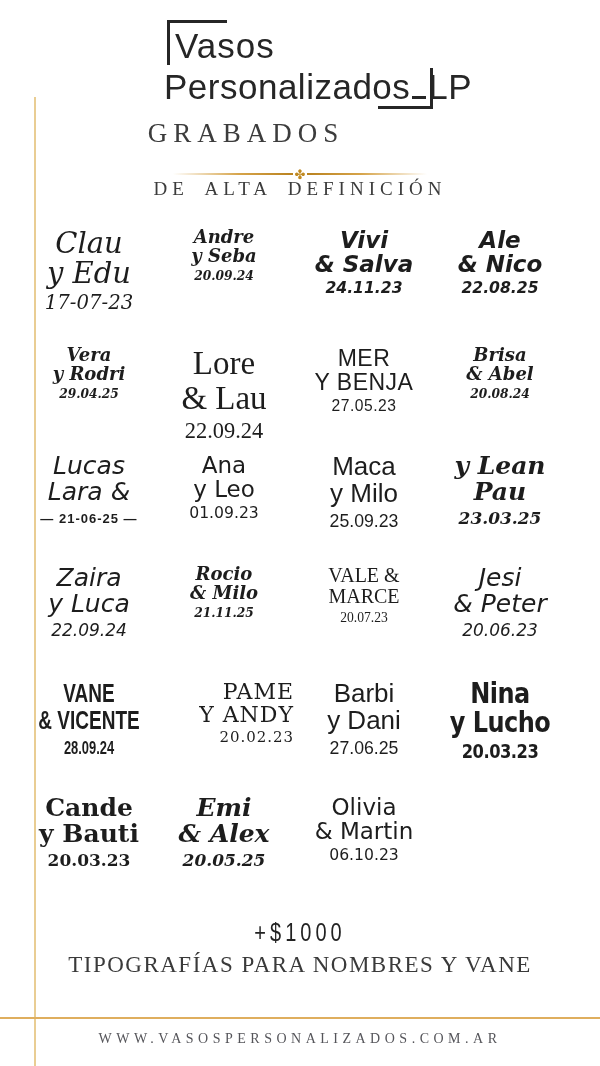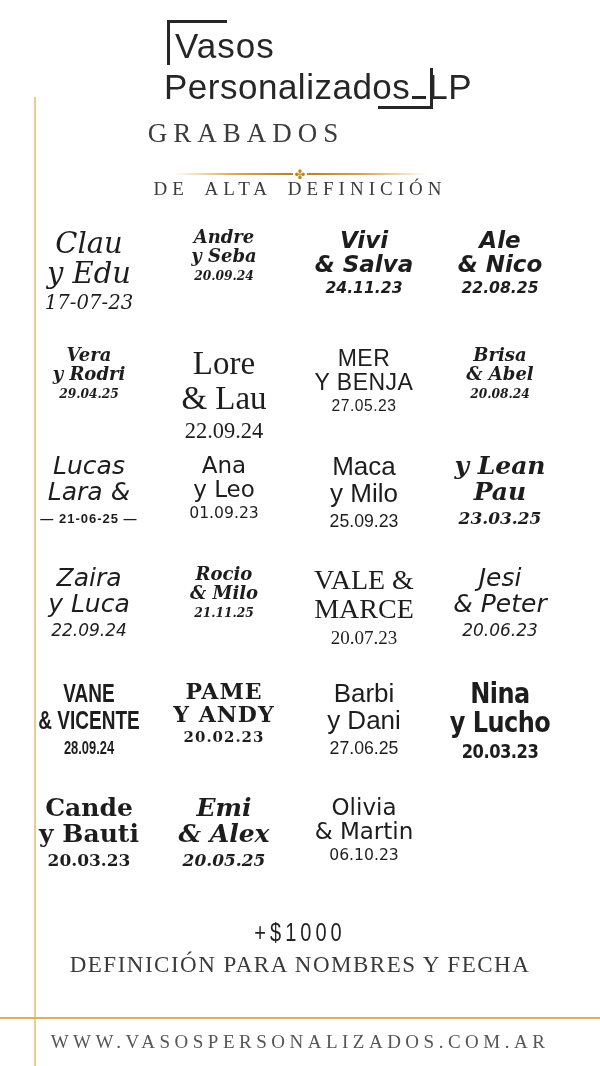--- a/index.html
+++ b/index.html
@@ -38,43 +38,43 @@
 
   
   .s-edwardian{font-family:"DejaVu Serif",serif;font-style:italic;font-size:29px;}
   .s-boldscript{font-family:"DejaVu Serif",serif;font-style:italic;font-weight:bold;font-size:18px;}
   .s-brush{font-family:"DejaVu Sans",sans-serif;font-style:italic;font-weight:bold;font-size:23px;}
   .s-lightserif{font-family:"Liberation Serif",serif;font-size:33px;}
   .s-capsans{font-family:"Liberation Sans",sans-serif;font-size:23px;letter-spacing:0.5px;}
   .s-signature{font-family:"DejaVu Sans",sans-serif;font-style:italic;font-size:25px;}
   .s-print{font-family:"DejaVu Sans",sans-serif;font-size:23px;}
   .s-geosans{font-family:"Liberation Sans",sans-serif;font-size:26px;}
-  .s-displaycaps{font-family:"Liberation Serif",serif;font-size:28px;}
+  .s-displaycaps{font-family:"Liberation Serif",serif;font-size:20px;}
   .s-tallcaps{font-family:"Liberation Sans",sans-serif;font-weight:bold;font-size:19px;
               transform:scaleY(1.35);transform-origin:top center;}
-  .s-slab{font-family:"DejaVu Serif",serif;font-weight:bold;font-size:22px;letter-spacing:1px;}
+  .s-slab{font-family:"DejaVu Serif",serif;font-weight:normal;font-size:22px;letter-spacing:1px;text-align:right;}
   .s-black{font-family:"DejaVu Sans",sans-serif;font-weight:bold;font-size:24px;letter-spacing:-0.5px;
            transform:scaleY(1.15);transform-origin:top center;}
   .s-boldserif{font-family:"DejaVu Serif",serif;font-weight:bold;font-size:25px;}
   .s-bolditalserif{font-family:"DejaVu Serif",serif;font-weight:bold;font-style:italic;font-size:25px;}
   .c-lara .dt{font-family:"Liberation Sans",sans-serif;font-style:normal;font-weight:bold;
               font-size:13px;letter-spacing:1px;margin-top:6px;}
 
   
   .price{position:absolute;left:0;top:918px;width:600px;text-align:center;
          font-family:"Liberation Sans",sans-serif;font-size:20px;letter-spacing:4px;color:#222;
          transform:scaleY(1.25);transform-origin:top center;}
   .caption{position:absolute;left:0;top:952px;width:600px;text-align:center;
            font-family:"Liberation Serif",serif;font-size:23px;letter-spacing:1.5px;color:#3a3a3a;}
 
   
   .gold-vline{position:absolute;left:34px;top:97px;bottom:0;width:2px;background:#e9cd93;}
   .gold-hline{position:absolute;left:0;top:1017px;width:600px;height:2px;background:#dfae5e;}
   .website{position:absolute;left:0;top:1031px;width:600px;text-align:center;
-           font-family:"Liberation Serif",serif;font-size:19px;letter-spacing:4.5px;color:#55555a;}
+           font-family:"Liberation Serif",serif;font-size:14px;letter-spacing:4.5px;color:#55555a;}
 </style>
 </head>
 <body>
 
 <div class="page">
 
   <div class="gold-vline"></div>
   <div class="gold-hline"></div>
 
   <div class="bracket-tl"></div>
@@ -208,16 +208,16 @@
       <div class="dt">20.05.25</div>
     </div>
     <div class="cell s-print">
       <div class="nm">Olivia</div>
       <div class="nm">&amp; Martin</div>
       <div class="dt">06.10.23</div>
     </div>
   </div>
 
   <div class="price">+$1000</div>
-  <div class="caption">DEFINICIÓN PARA NOMBRES Y FECHA</div>
+  <div class="caption">TIPOGRAFÍAS PARA NOMBRES Y VANE</div>
 
   <div class="website">WWW.VASOSPERSONALIZADOS.COM.AR</div>
 </div>
 
 </body></html>

